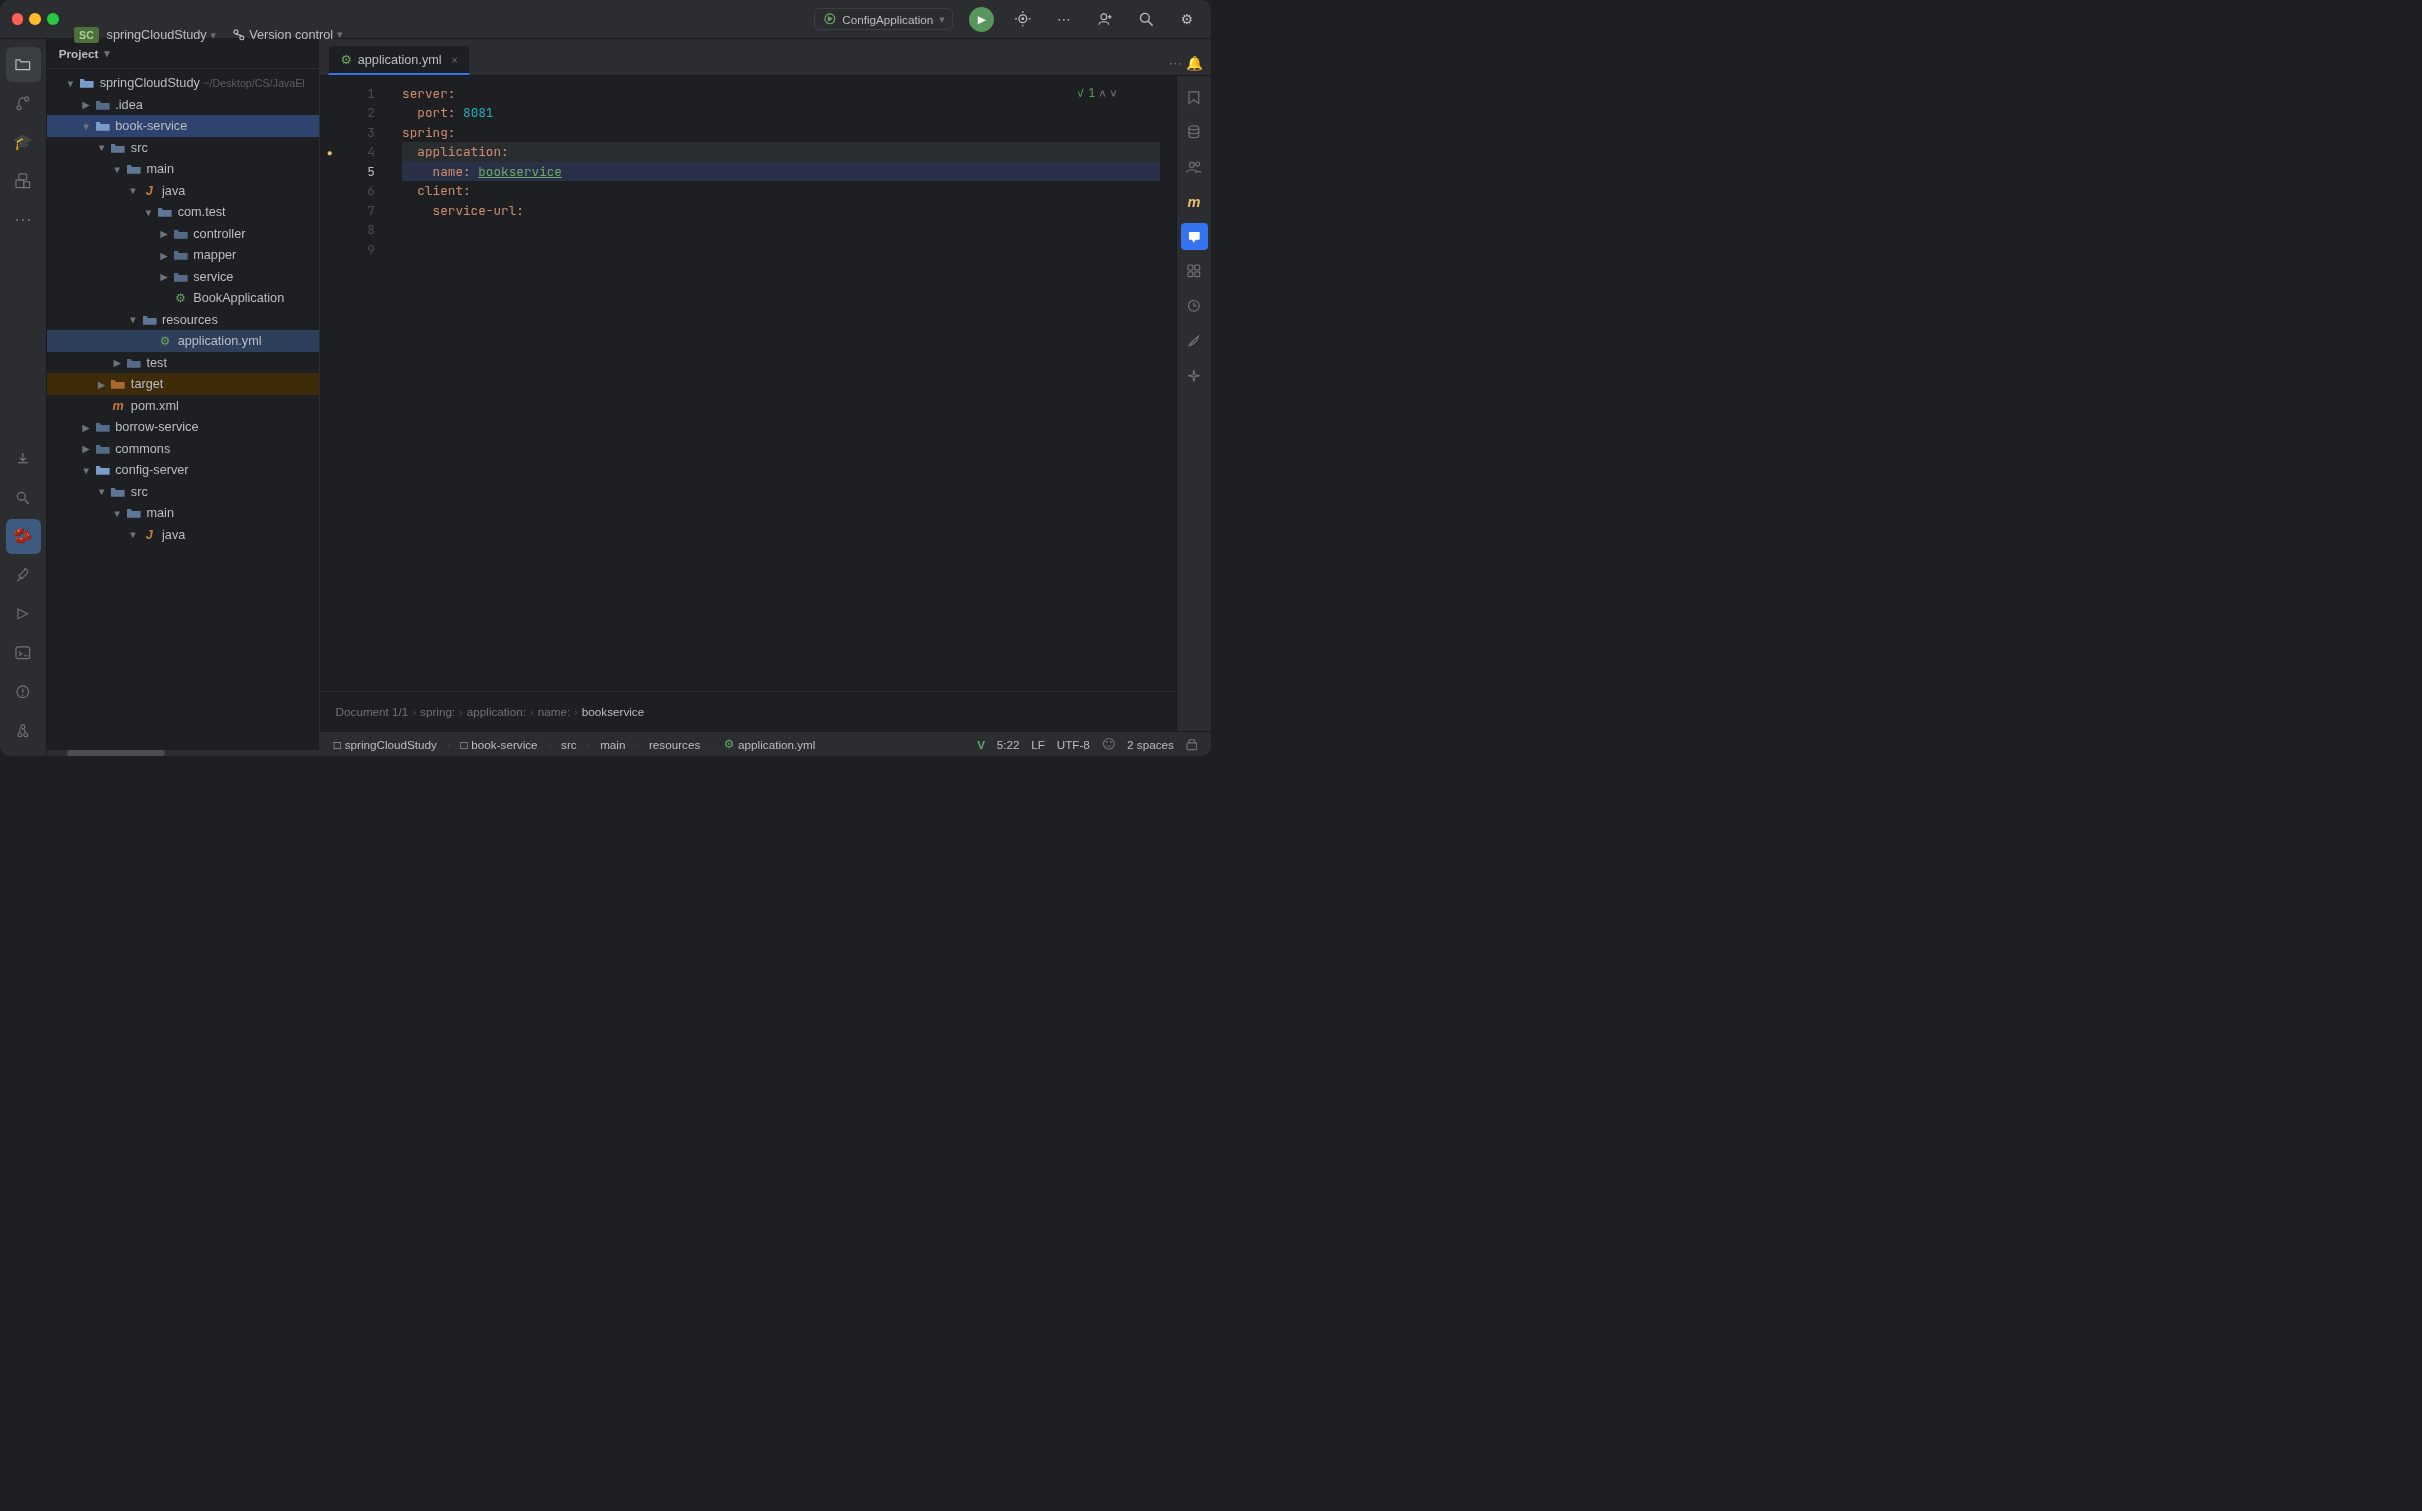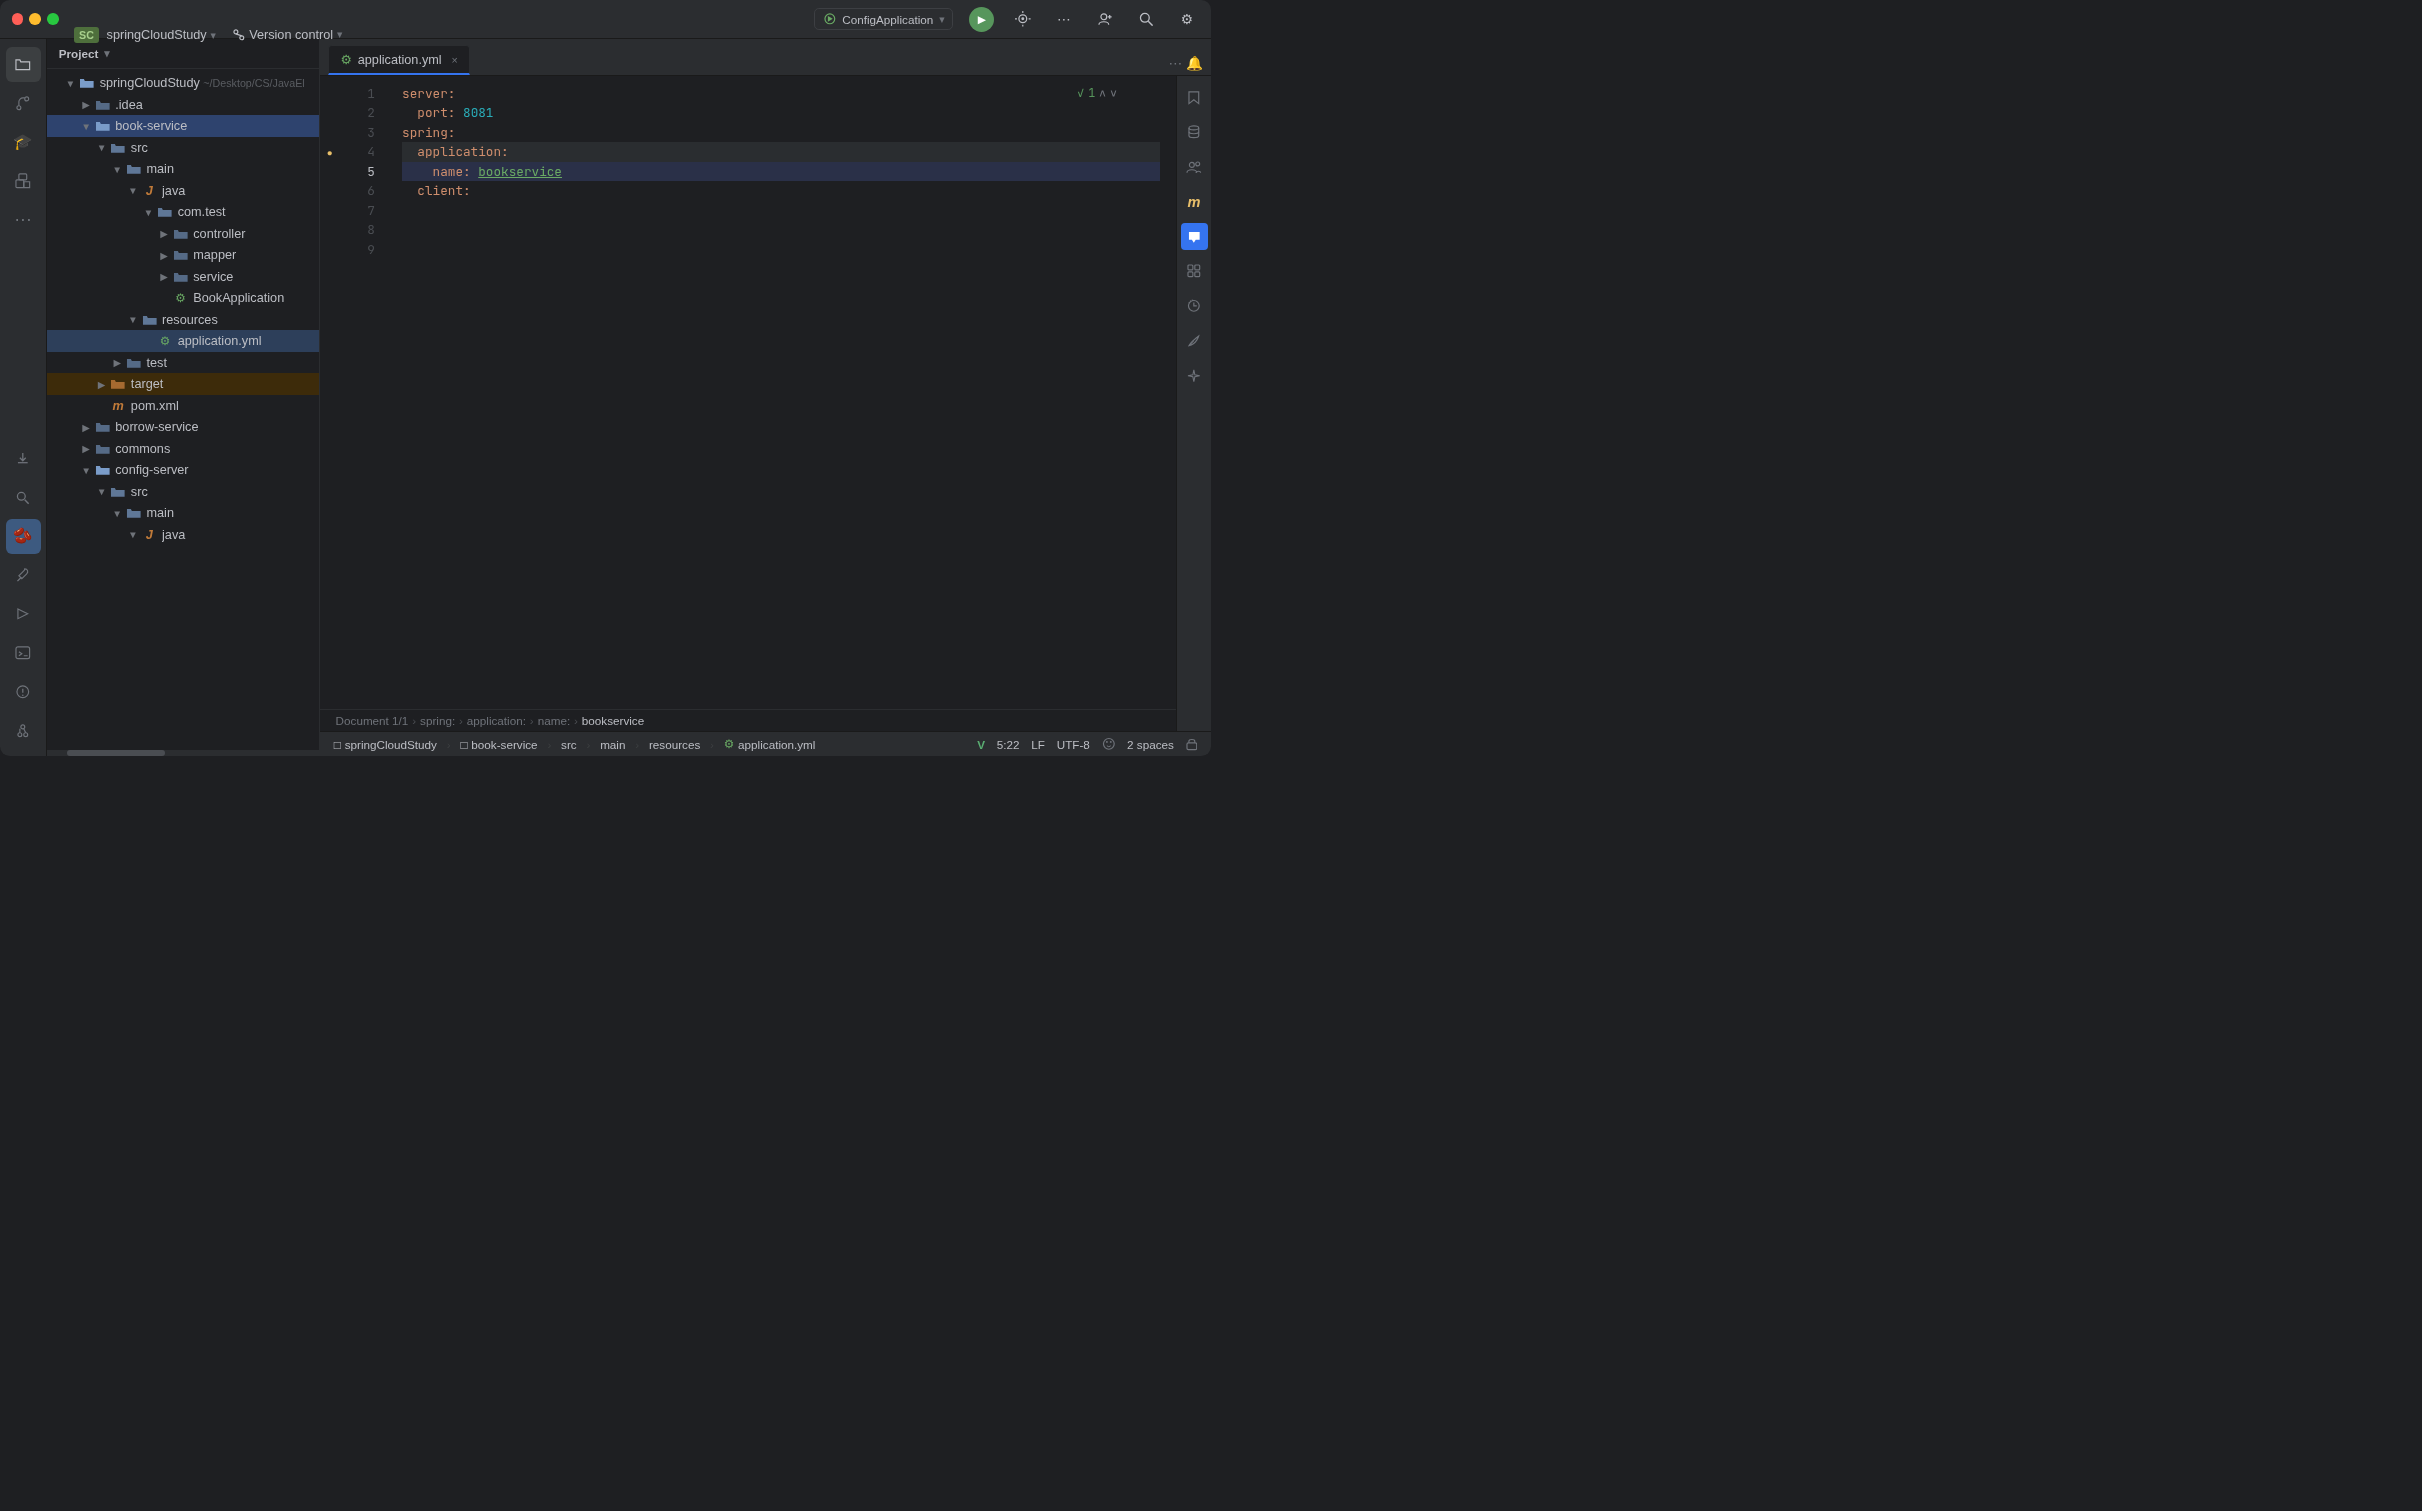--- a/index.html
+++ b/index.html
@@ -344,21 +344,21 @@
       border-radius: 3.9px;
     }
     .right-panel-icon.active {
       background: #3574f0;
       color: white;
     }
     .right-panel-icon.orange { color: #e8bf6a; }
 
     
     .editor-breadcrumb {
-      height: 22px;
+      height: 40px;
       background: #1e1f22;
       display: flex;
       align-items: center;
       padding: 0 15.6px;
       font-size: 11.7px;
       color: #6f737a;
       border-top: 1px solid #2b2d30;
       gap: 3.9px;
     }
     .breadcrumb-sep { color: #4a4d52; }
@@ -915,20 +915,23 @@
 
             <div class="code-line" style="background:#2a3048;">
               <span class="c-plain">    </span><span class="c-key">name: </span><span class="c-val" style="text-decoration:underline;text-decoration-color:#6aaa64;">bookservice</span>
             </div>
 
 
             <div class="code-line">
               <span class="c-plain">  </span><span class="c-key">client:</span>
             </div>
 
+            <div class="code-line">
+              <span class="c-plain">    </span><span class="c-key">service-url:</span>
+            </div>
 
           </div>
         </div>
 
         <div class="editor-breadcrumb">
           <span class="breadcrumb-item">Document 1/1</span>
           <span class="breadcrumb-sep"> › </span>
           <span class="breadcrumb-item">spring:</span>
           <span class="breadcrumb-sep"> › </span>
           <span class="breadcrumb-item">application:</span>

